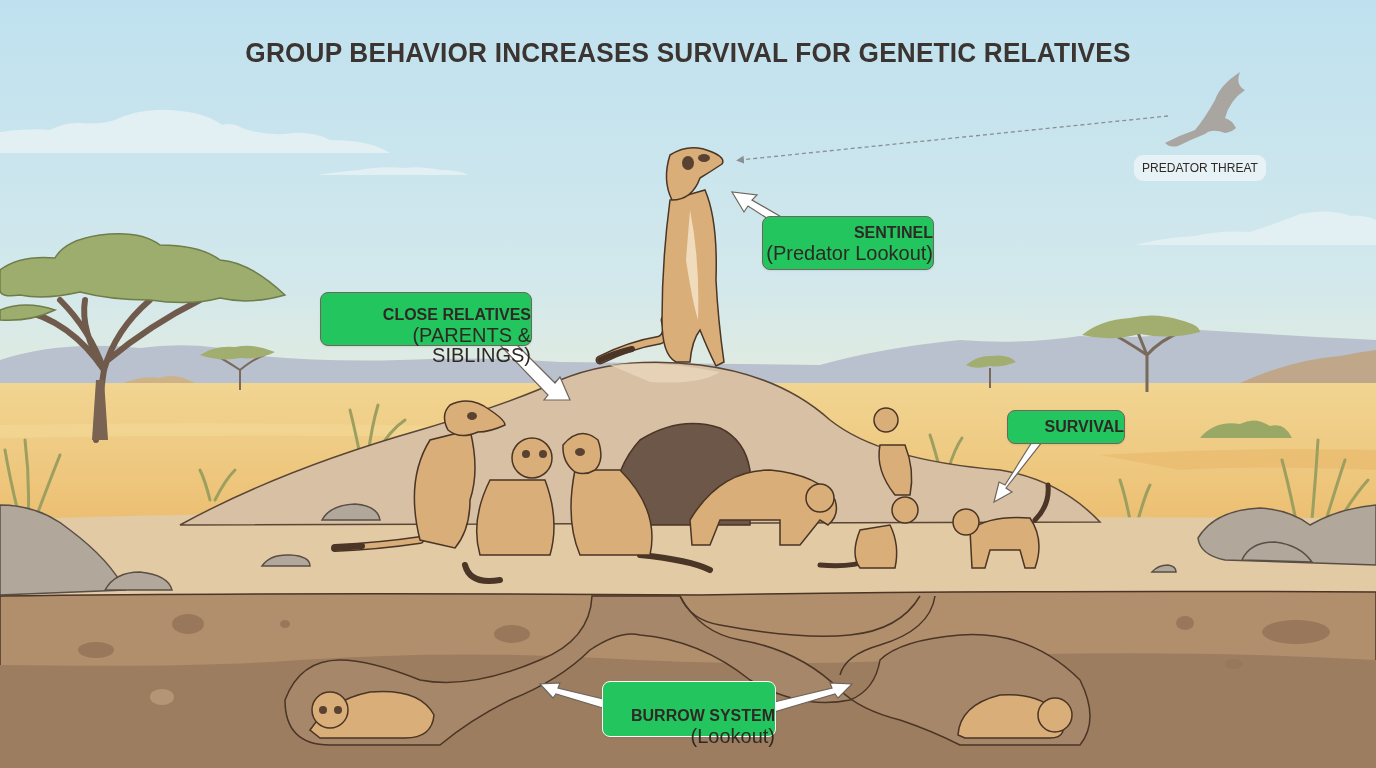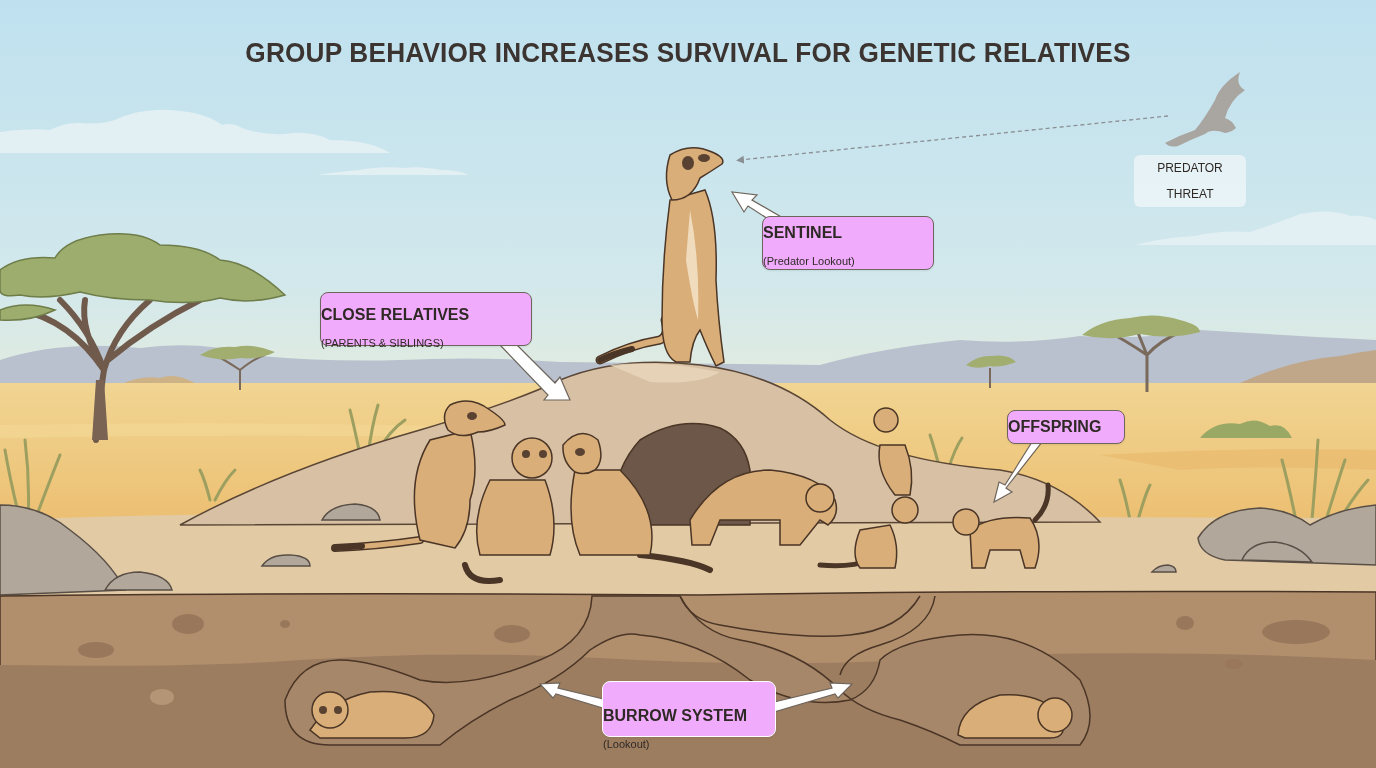--- a/index.html
+++ b/index.html
@@ -1,21 +1,21 @@
 <!DOCTYPE html>
 <html><head>
 <meta charset="utf-8">
 <style>
   html, body { margin: 0; padding: 0; }
   body { width: 1376px; height: 768px; overflow: hidden; position: relative; font-family: "Liberation Sans", sans-serif; background: #c4e3ef; }
   #scene { position: absolute; left: 0; top: 0; width: 1376px; height: 768px; }
   .title { position: absolute; left: 0; width: 1376px; top: 38px; text-align: center; font-family: "Liberation Sans", sans-serif; font-weight: bold; font-size: 27px; letter-spacing: 0.2px; color: #3b3430; transform: scaleX(0.97); }
-  .callout { position: absolute; background: #f0abfc; border: 1.5px solid #6e655c; border-radius: 8px; text-align: left; color: #2f2925; box-shadow: 0 1px 2px rgba(0,0,0,0.08); }
+  .callout { position: absolute; background: #22c55e; border: 1.5px solid #6e655c; border-radius: 8px; text-align: right; color: #2f2925; box-shadow: 0 1px 2px rgba(0,0,0,0.08); }
   .callout .bold { font-weight: bold; font-size: 16px; display: block; line-height: 20px; }
-  .callout .sub { font-size: 11px; display: block; line-height: 20px; margin-top: 8px; }
+  .callout .sub { font-size: 20px; display: block; line-height: 20px; }
   .pill { position: absolute; background: rgba(235, 244, 247, 0.85); border-radius: 6px; color: #2f2925; font-size: 12px; text-align: center; line-height: 26px; }
 </style>
 </head>
 <body>
 
 <svg id="scene" viewBox="0 0 1376 768" xmlns="http://www.w3.org/2000/svg">
   <defs>
     <linearGradient id="sky" x1="0" y1="0" x2="0" y2="1">
       <stop offset="0" stop-color="#bfe1ef"></stop>
       <stop offset="0.7" stop-color="#d2e8ec"></stop>
@@ -179,34 +179,34 @@
     <path d="M790,222 L752,200 L757,195 L732,192 L744,212 L748,206 L782,228 Z"></path>
     <path d="M500,345 L548,395 L544,400 L570,400 L560,377 L555,383 L512,340 Z"></path>
     <path d="M1032,442 L1005,485 L999,482 L994,502 L1012,492 L1006,488 L1042,442 Z"></path>
     <path d="M620,703 L558,688 L560,683 L540,684 L553,698 L556,694 L616,712 Z"></path>
     <path d="M770,703 L832,688 L830,683 L852,684 L838,698 L835,694 L774,712 Z"></path>
   </g>
 </svg>
 
 <div class="title">GROUP BEHAVIOR INCREASES SURVIVAL FOR GENETIC RELATIVES</div>
 
-<div class="pill" style="left:1134px; top:155px; width:112px;">
+<div class="pill" style="left:1134px; top:155px; width:132px;border-radius:9px;">
   <span>PREDATOR THREAT</span>
 </div>
 
 <div class="callout" style="left:762px; top:216px; width:172px; height:54px; padding-top:6px; box-sizing:border-box;">
   <span class="bold">SENTINEL</span>
   <span class="sub">(Predator Lookout)</span>
 </div>
 
 <div class="callout" style="left:320px; top:292px; width:212px; height:54px; padding-top:12px; box-sizing:border-box;">
   <span class="bold">CLOSE RELATIVES</span>
   <span class="sub">(PARENTS &amp; SIBLINGS)</span>
 </div>
 
 <div class="callout" style="left:1007px; top:410px; width:118px; height:34px; padding-top:6px; box-sizing:border-box;">
-  <span class="bold">OFFSPRING</span>
+  <span class="bold">SURVIVAL</span>
 </div>
 
 <div class="callout" style="left:602px; top:681px; width:174px; height:56px; padding-top:24px; box-sizing:border-box; border-color:#ffffff;">
   <span class="bold">BURROW SYSTEM</span>
   <span class="sub">(Lookout)</span>
 </div>
 
 </body></html>

